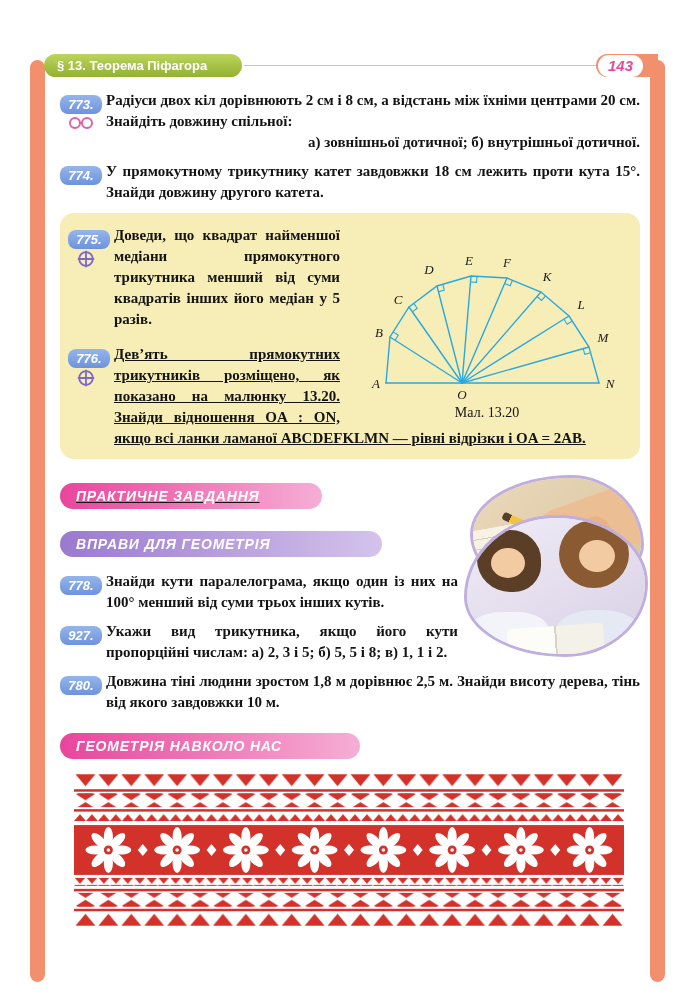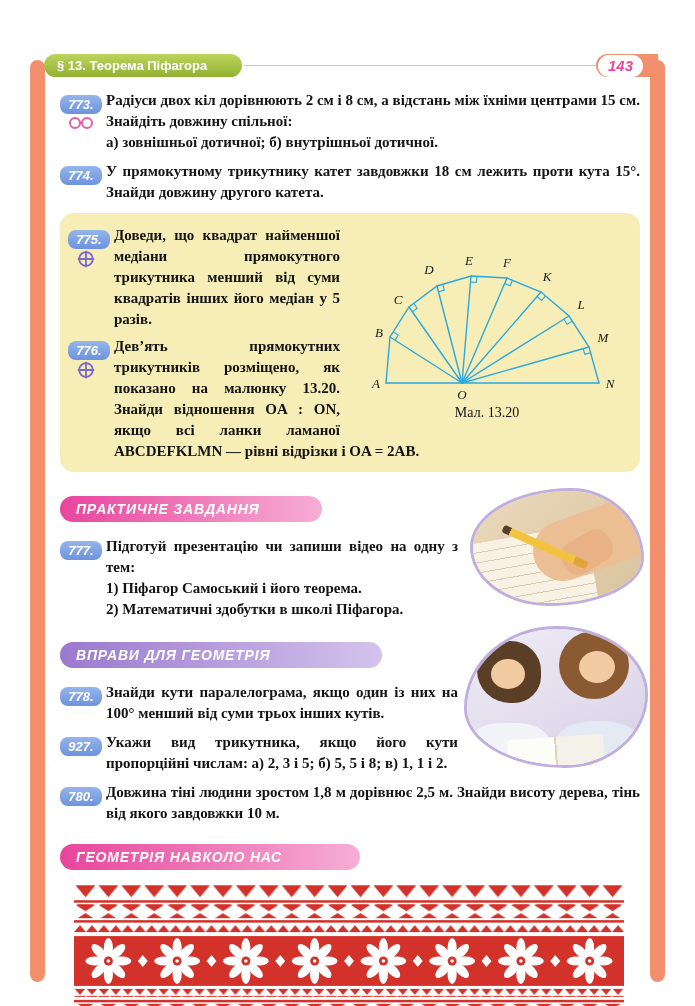--- a/index.html
+++ b/index.html
@@ -18,36 +18,36 @@
   .header-rule{position:absolute;left:244px;top:65px;width:352px;height:1px;background:#c8cda0;}
   .page-num-strip{position:absolute;left:596px;top:54px;width:62px;height:23px;background:#f2906e;border-radius:12px 0 0 12px;}
   .page-num{
     position:absolute;left:598px;top:54.5px;width:45px;height:22px;background:#ffffff;border-radius:11px;
     color:#ec4899;font:italic bold 15px "Liberation Sans", sans-serif;text-align:center;line-height:22px;
   }
   
   .content{position:absolute;left:60px;top:90px;width:580px;}
   .problem{position:relative;padding-left:46px;font-size:15px;line-height:21px;font-weight:bold;text-align:justify;}
   .problem + .problem{margin-top:8px;}
-  .subline{text-align:left;}
+  .subline{text-align:right;}
   .badge{
     position:absolute;left:0;top:5px;width:42px;height:19px;border-radius:8px;
     background:linear-gradient(180deg,#95b5ea,#6d93dd);
     color:#ffffff;font:italic bold 13px "Liberation Sans", sans-serif;text-align:center;line-height:19px;
   }
   .task-icon{position:absolute;left:8px;top:24px;}
   
   .box-yellow{background:#f7edb6;border-radius:14px;padding:12px 14px 10px 8px;margin-top:10px;overflow:hidden;}
-  .box-yellow .problem + .problem{margin-top:6px;}
+  .box-yellow .problem + .problem{margin-top:14px;text-decoration:underline;}
   .fig{float:right;width:278px;margin:0 0 2px 8px;text-align:center;}
   .fig svg{display:block;margin:0 auto;}
   .fig-caption{font-size:14px;font-weight:normal;margin-top:2px;}
   
   .sec{position:relative;}
-  .sec-practical{margin-top:24px;}
+  .sec-practical{margin-top:24px;text-decoration:underline;}
   .sec-review{margin-top:22px;}
   .sec-geometry{margin-top:20px;}
   .banner{
     height:26px;border-radius:13px;box-sizing:border-box;margin:0 0 14px;
     color:#ffffff;font:italic bold 14px "Liberation Sans", sans-serif;line-height:26px;
     padding-left:16px;letter-spacing:0.8px;
   }
   .banner-pink{width:262px;background:linear-gradient(90deg,#e8459c,#f6aed5);}
   .banner-purple{width:322px;background:linear-gradient(90deg,#9a79cf,#d4c3ec);}
   .banner-pink2{width:300px;}
@@ -92,21 +92,21 @@
 
     <div class="problem">
       <span class="badge">773.</span>
       <span class="task-icon">
         <svg width="26" height="18" viewBox="0 0 26 18">
           <circle cx="7" cy="9" r="5" fill="none" stroke="#e35fa8" stroke-width="2"></circle>
           <circle cx="19" cy="9" r="5" fill="none" stroke="#e35fa8" stroke-width="2"></circle>
           <path d="M12 9 h2" stroke="#e35fa8" stroke-width="2"></path>
         </svg>
       </span>
-      <span>Радіуси двох кіл дорівнюють 2 см і 8 см, а відстань між їхніми центрами 15 см. Знайдіть довжину спільної:</span>
+      <span>Радіуси двох кіл дорівнюють 2 см і 8 см, а відстань між їхніми центрами 20 см. Знайдіть довжину спільної:</span>
       <div class="subline">а) зовнішньої дотичної; б) внутрішньої дотичної.</div>
     </div>
 
     <div class="problem">
       <span class="badge">774.</span>
       <span>У прямокутному трикутнику катет завдовжки 18 см лежить проти кута 15°. Знайди довжину другого катета.</span>
     </div>
 
     <div class="box-yellow">
 
@@ -177,26 +177,20 @@
 
     <div class="sec sec-practical">
       <div class="banner banner-pink">ПРАКТИЧНЕ ЗАВДАННЯ</div>
       <div class="photo photo1">
         <div class="ph-bg1"></div>
         <div class="ph-paper"></div>
         <div class="ph-arm"></div>
         <div class="ph-hand"></div>
         <div class="ph-pencil"></div>
       </div>
-      <div class="problem mr-photo">
-        <span class="badge">777.</span>
-        <span>Підготуй презентацію чи запиши відео на одну з тем:</span>
-        <div class="subline">1) Піфагор Самоський і його теорема.</div>
-        <div class="subline">2) Математичні здобутки в школі Піфагора.</div>
-      </div>
     </div>
 
     <div class="sec sec-review">
       <div class="banner banner-purple">ВПРАВИ ДЛЯ ГЕОМЕТРІЯ</div>
       <div class="photo photo2">
         <div class="ph-bg2"></div>
         <div class="g2-hair"></div>
         <div class="g2-face"></div>
         <div class="g1-hair"></div>
         <div class="g1-face"></div>

